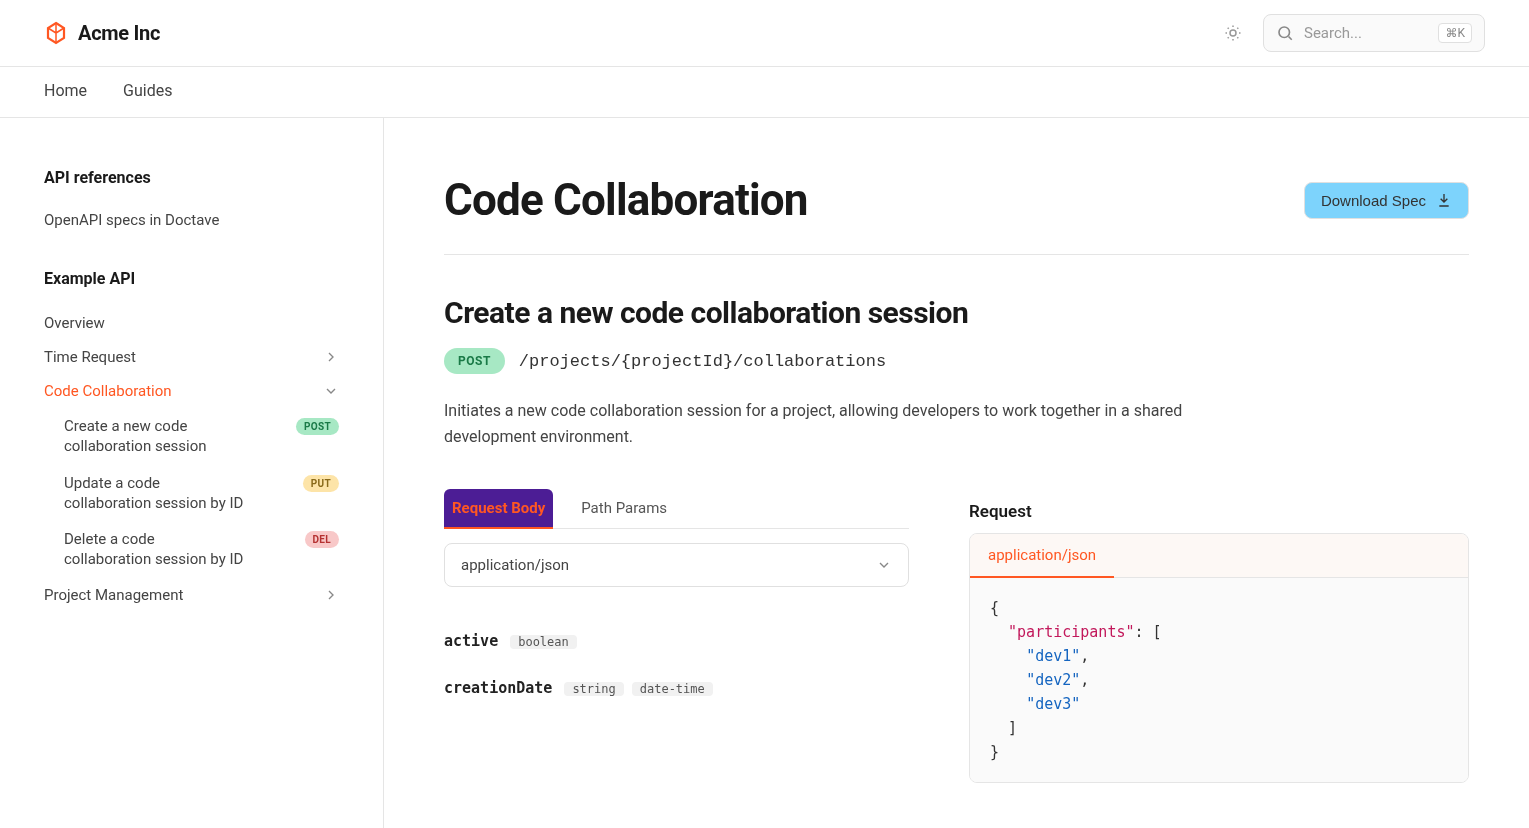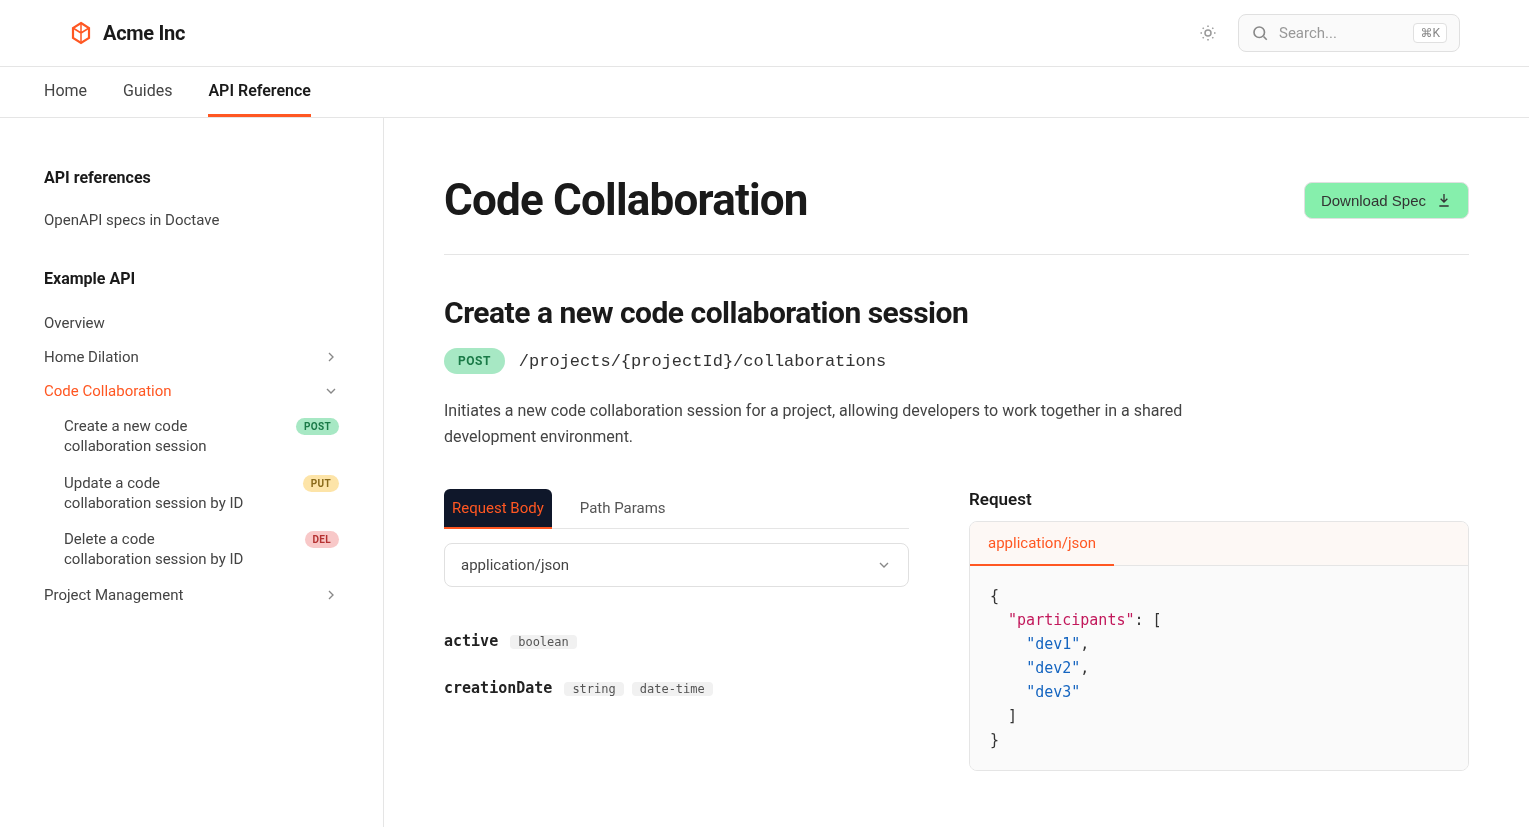--- a/index.html
+++ b/index.html
@@ -1,18 +1,18 @@
 <!DOCTYPE html>
 <html><head>
   <meta charset="utf-8">
   <style>
     * { box-sizing: border-box; margin: 0; padding: 0; }
     body { font-family: -apple-system, BlinkMacSystemFont, "Segoe UI", Roboto, sans-serif; color: #1a1a1a; background: #fff; }
     
-    .header { display: flex; align-items: center; justify-content: space-between; padding: 14px 69px; border-bottom: 1px solid #e5e5e5; }
+    .header { display: flex; align-items: center; justify-content: space-between; padding: 14px 44px; border-bottom: 1px solid #e5e5e5; }
     .logo-area { display: flex; align-items: center; gap: 10px; }
     .logo-icon { width: 24px; height: 24px; }
     .logo-text { font-size: 20px; font-weight: 700; letter-spacing: -0.3px; }
     .header-right { display: flex; align-items: center; gap: 14px; }
     .theme-toggle { width: 32px; height: 32px; display: flex; align-items: center; justify-content: center; color: #999; cursor: pointer; border-radius: 6px; }
     .search-box { display: flex; align-items: center; gap: 10px; border: 1px solid #e0e0e0; border-radius: 8px; padding: 8px 12px; width: 222px; background: #fafafa; }
     .search-icon { width: 18px; height: 18px; color: #888; flex-shrink: 0; }
     .search-placeholder { flex: 1; color: #999; font-size: 15px; }
     .kbd-hint { border: 1px solid #e0e0e0; border-radius: 4px; padding: 2px 6px; font-size: 12px; color: #888; background: #fff; }
     
@@ -33,45 +33,45 @@
     .side-sub-label { font-size: 15px; color: #444; line-height: 1.35; max-width: 180px; }
     .method-badge { font-size: 10px; font-weight: 700; padding: 3px 8px; border-radius: 10px; letter-spacing: 0.3px; flex-shrink: 0; margin-top: 2px; }
     .badge-post { background: #a7e8c4; color: #1a7a47; }
     .badge-get { background: #c8dcf8; color: #2c5fb5; }
     .badge-put { background: #fde4a8; color: #8a6a1a; }
     .badge-del { background: #f8c8c8; color: #b53232; }
     
     .main { flex: 1; padding: 56px 60px; max-width: 1200px; }
     .title-row { display: flex; align-items: center; justify-content: space-between; margin-bottom: 24px; }
     .page-title { font-size: 44px; font-weight: 700; letter-spacing: -0.8px; }
-    .download-btn { display: flex; align-items: center; gap: 10px; border: 1px solid #e0e0e0; border-radius: 8px; padding: 9px 16px; font-size: 15px; color: #333; cursor: pointer; background: #86efac; }
+    .download-btn { display: flex; align-items: center; gap: 10px; border: 1px solid #e0e0e0; border-radius: 8px; padding: 9px 16px; font-size: 15px; color: #333; cursor: pointer; background: #7dd3fc; }
     .download-icon { width: 16px; height: 16px; }
     hr.div { border: none; border-top: 1px solid #e5e5e5; margin: 28px 0 40px; }
     
     .endpoint-title { font-size: 30px; font-weight: 700; letter-spacing: -0.5px; margin-bottom: 18px; }
     .endpoint-line { display: flex; align-items: center; gap: 14px; margin-bottom: 24px; }
     .method-pill { background: #a7e8c4; color: #1a7a47; font-size: 12px; font-weight: 700; padding: 6px 14px; border-radius: 14px; letter-spacing: 0.5px; }
     .endpoint-path { font-family: Liberation Mono, monospace; font-size: 17px; color: #333; }
     .endpoint-desc { font-size: 16px; color: #444; line-height: 1.6; max-width: 760px; margin-bottom: 40px; }
     
     .columns { display: flex; gap: 60px; align-items: flex-start; }
     .col-left { flex: 1; min-width: 0; }
     .col-right { width: 500px; flex-shrink: 0; }
     
     .tabs { display: flex; gap: 20px; border-bottom: 1px solid #e5e5e5; margin-bottom: 14px; }
     .tab { padding: 10px 8px; font-size: 15px; color: #555; cursor: pointer; border-bottom: 2px solid transparent; margin-bottom: -1px; }
-    .tab.active { color: #ff5722; border-bottom-color: #ff5722; background: #0f172a; border-radius: 6px 6px 0 0; }
+    .tab.active { color: #ff5722; border-bottom-color: #ff5722; background: #4c1d95; border-radius: 6px 6px 0 0; font-weight: bold; }
     
     .content-type-select { display: flex; align-items: center; justify-content: space-between; border: 1px solid #e0e0e0; border-radius: 8px; padding: 12px 16px; font-size: 15px; color: #444; cursor: pointer; margin-bottom: 30px; }
     
     .field-row { padding: 14px 0; }
     .field-name { font-family: ui-monospace, SFMono-Regular, Menlo, monospace; font-size: 15px; font-weight: 600; color: #222; margin-right: 12px; }
     .field-type { font-family: ui-monospace, SFMono-Regular, Menlo, monospace; font-size: 12px; background: #f1f1f1; color: #555; padding: 0 8px; border-radius: 4px; margin-right: 8px; }
     
-    .req-label { font-size: 17px; font-weight: 600; margin-bottom: 12px; }
+    .req-label { font-size: 17px; font-weight: 600; margin-bottom: 12px; margin-top: 12px; }
     .code-panel { border: 1px solid #e5e5e5; border-radius: 8px; overflow: hidden; }
     .code-tabs { display: flex; border-bottom: 1px solid #e5e5e5; background: #fdf8f5; }
     .code-tab { padding: 12px 18px; font-size: 15px; color: #ff5722; border-bottom: 2px solid #ff5722; margin-bottom: -1px; cursor: pointer; }
     .code-body { background: #fafafa; padding: 18px 20px; font-family: ui-monospace, SFMono-Regular, Menlo, monospace; font-size: 15px; line-height: 1.6; white-space: pre; overflow-x: auto; }
     .tok-punc { color: #333; }
     .tok-key { color: #c2185b; }
     .tok-str { color: #1565c0; }
   </style>
 </head>
 <body>
@@ -98,36 +98,35 @@
         </svg>
       <span class="search-placeholder">Search...</span>
       <span class="kbd-hint">⌘K</span>
     </div>
   </div>
 </div>
 
 <div class="topnav" id="topnav">
     <div class="topnav-item">Home</div>
     <div class="topnav-item">Guides</div>
-    <div class="topnav-item active">API Reference</div>
   </div>
 
 <div class="body-wrap">
 
   <div class="sidebar">
     <div class="side-heading">API references</div>
     <div class="side-link">OpenAPI specs in Doctave</div>
     <div class="side-section">
       <div class="side-heading">Example API</div>
       <div id="side-items">
           <div class="side-row">
             <span>Overview</span>
           </div>
           <div class="side-row">
-            <span>Home Dilation</span>
+            <span>Time Request</span>
             <svg class="chevron" viewBox="0 0 24 24" fill="none" stroke="currentColor" stroke-width="2">
               <path d="M9 6l6 6-6 6"></path>
             </svg>
           </div>
           <div class="side-row active">
             <span>Code Collaboration</span>
             <svg class="chevron" viewBox="0 0 24 24" fill="none" stroke="currentColor" stroke-width="2">
               <path d="M6 9l6 6 6-6"></path>
             </svg>
           </div>

